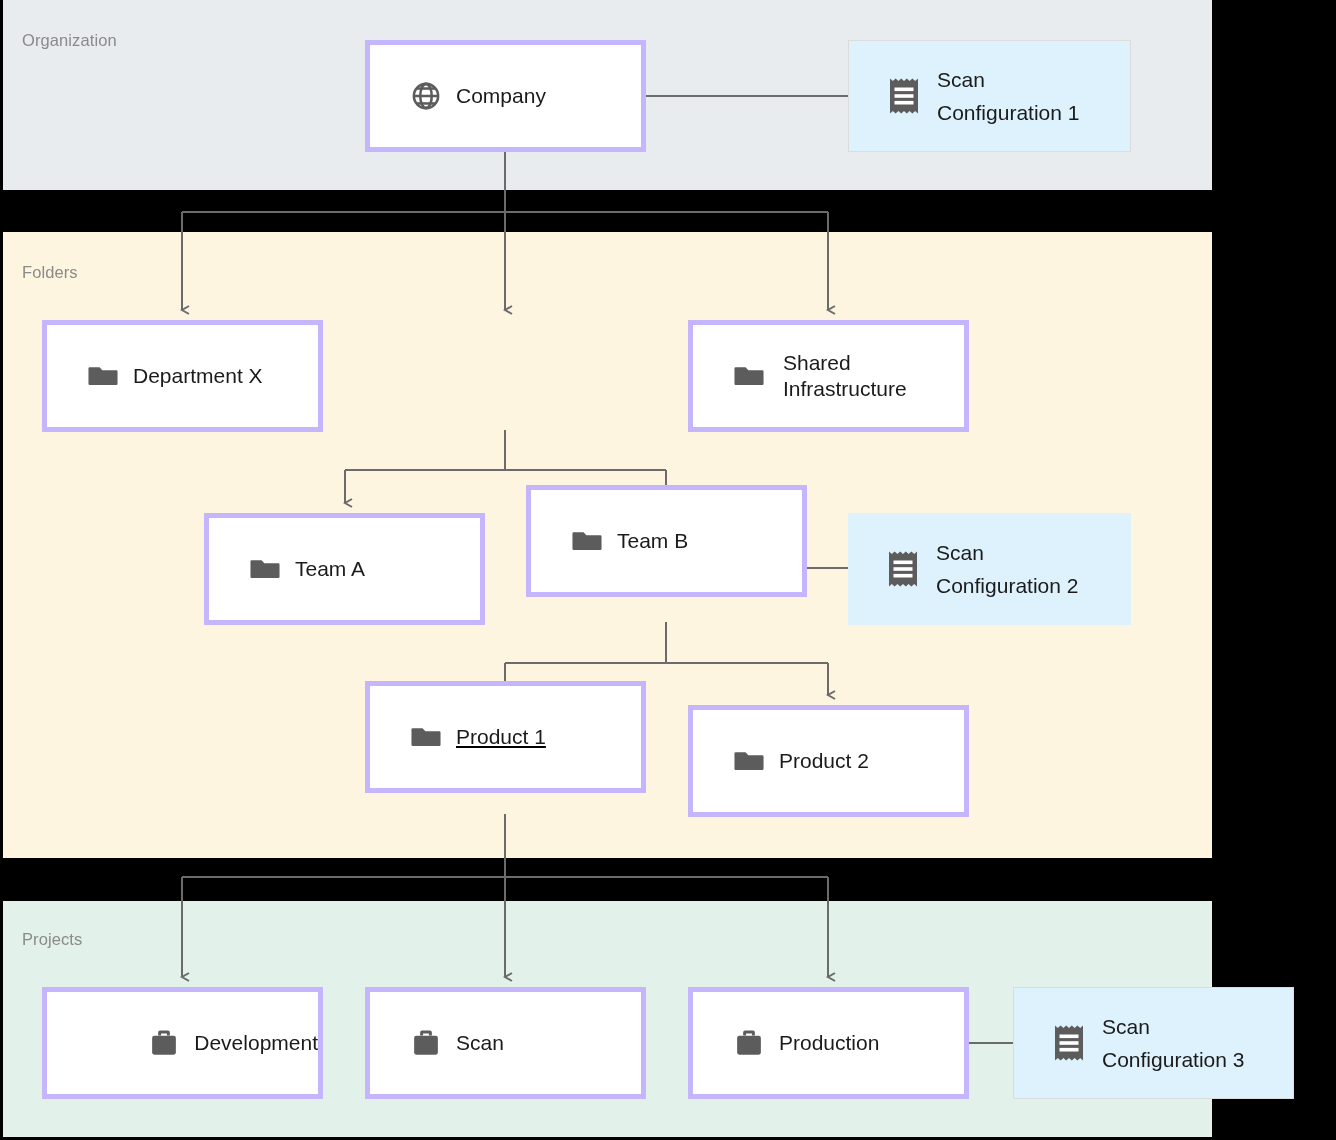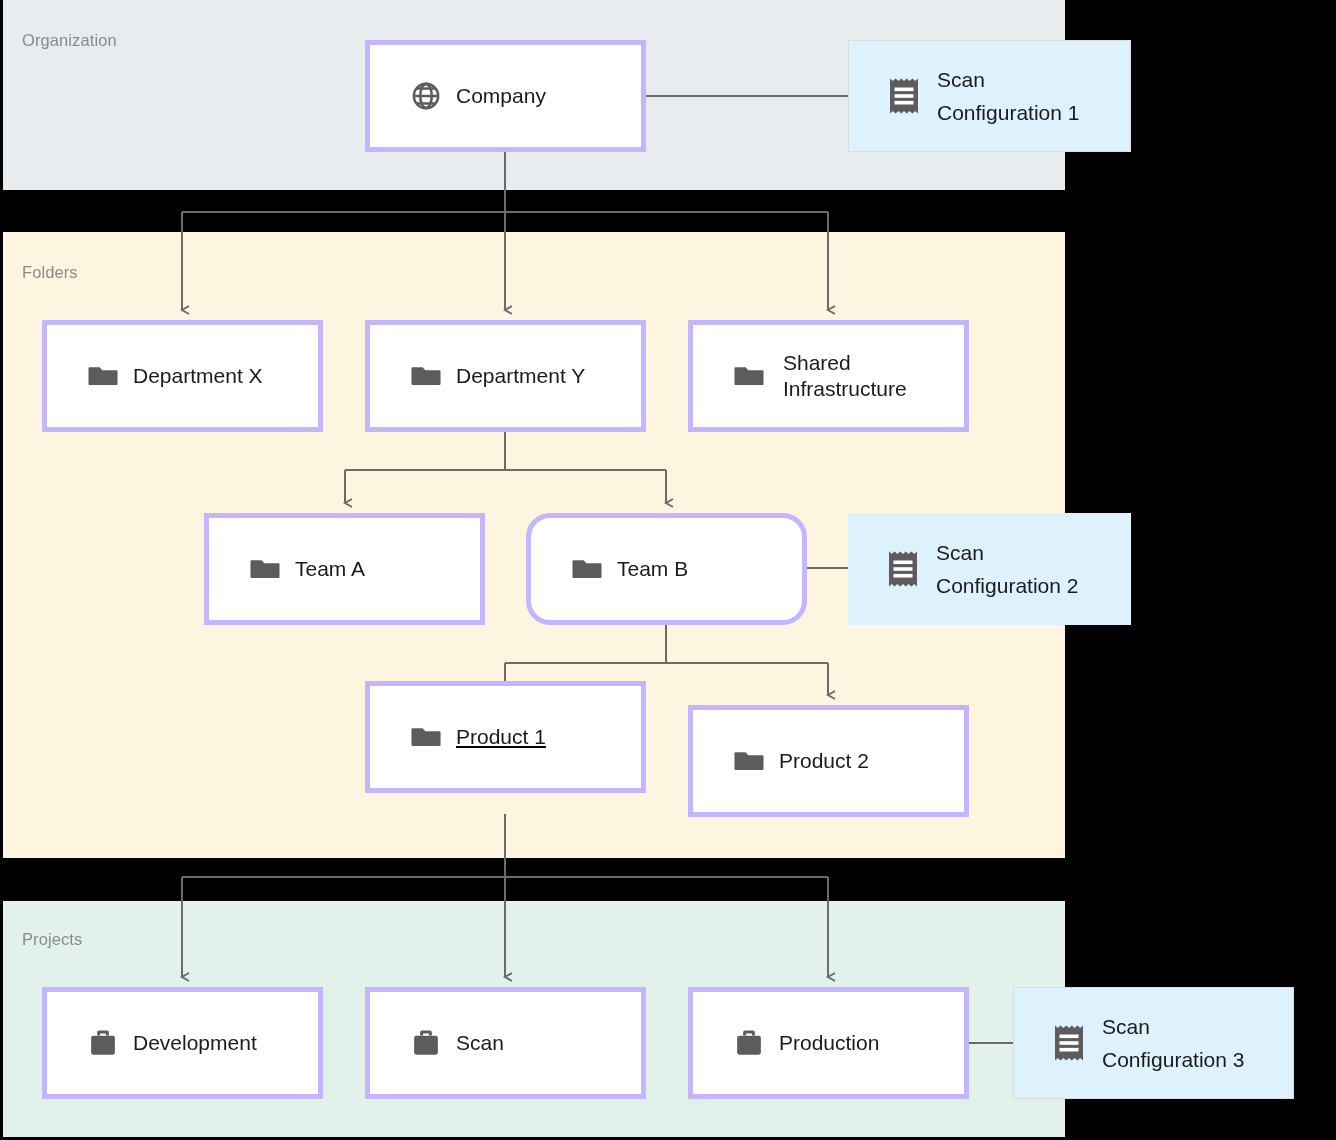--- a/index.html
+++ b/index.html
@@ -1,19 +1,19 @@
 <!DOCTYPE html>
 <html><head>
 <meta charset="utf-8">
 <style>
   html,body{margin:0;padding:0;background:#000;}
   body{width:1336px;height:1140px;position:relative;overflow:hidden;
        font-family:"Liberation Sans","DejaVu Sans",sans-serif;}
 
-  #stage{position:absolute;left:0;top:0;width:1065px;height:1140px;background:#000;}
+  #stage{position:absolute;left:0;top:0;width:1212px;height:1140px;background:#000;}
 
   .band{position:absolute;left:3px;right:0;}
   #band-org{top:0;height:190px;background:#e9ecef;}
   #band-folders{top:232px;height:626px;background:#fdf5e0;}
   #band-projects{top:901px;height:236px;background:#e2f1e9;}
 
   .band-label{position:absolute;font-size:16.5px;color:#8a8a8a;letter-spacing:.1px;}
 
   #connectors{position:absolute;left:0;top:0;width:1336px;height:1140px;pointer-events:none;}
 
@@ -110,49 +110,41 @@
 
   <div class="node resbox" style="left:42px;top:320px;width:281px;height:112px;">
     <div class="node-inner">
       <svg class="icon" width="32" height="32" viewBox="0 0 24 24">
         <path d="M2,5.4 h7.4 l2.1,2.3 h10.5 a0.9,0.9 0 0 1 0.9,0.9 v9.2 a0.9,0.9 0 0 1 -0.9,0.9 h-20 a0.9,0.9 0 0 1 -0.9,-0.9 v-11.5 a0.9,0.9 0 0 1 0.9,-0.9 z" fill="#5c5c5c"></path>
       </svg>
       <span class="node-label">Department X</span>
     </div>
   </div>
 
-  <div class="node resbox" style="left:365px;top:320px;width:281px;height:112px;">
-    <div class="node-inner">
-      <svg class="icon" width="32" height="32" viewBox="0 0 24 24">
-        <path d="M2,5.4 h7.4 l2.1,2.3 h10.5 a0.9,0.9 0 0 1 0.9,0.9 v9.2 a0.9,0.9 0 0 1 -0.9,0.9 h-20 a0.9,0.9 0 0 1 -0.9,-0.9 v-11.5 a0.9,0.9 0 0 1 0.9,-0.9 z" fill="#5c5c5c"></path>
-      </svg>
-      <span class="node-label">Department Y</span>
-    </div>
-  </div>
 
   <div class="node resbox" style="left:688px;top:320px;width:281px;height:112px;">
     <div class="node-inner" style="gap:18px;align-items:center;">
       <svg class="icon" width="32" height="32" viewBox="0 0 24 24">
         <path d="M2,5.4 h7.4 l2.1,2.3 h10.5 a0.9,0.9 0 0 1 0.9,0.9 v9.2 a0.9,0.9 0 0 1 -0.9,0.9 h-20 a0.9,0.9 0 0 1 -0.9,-0.9 v-11.5 a0.9,0.9 0 0 1 0.9,-0.9 z" fill="#5c5c5c"></path>
       </svg>
       <span class="node-label">Shared
 Infrastructure</span>
     </div>
   </div>
 
   <div class="node resbox" style="left:204px;top:513px;width:281px;height:112px;">
     <div class="node-inner">
       <svg class="icon" width="32" height="32" viewBox="0 0 24 24">
         <path d="M2,5.4 h7.4 l2.1,2.3 h10.5 a0.9,0.9 0 0 1 0.9,0.9 v9.2 a0.9,0.9 0 0 1 -0.9,0.9 h-20 a0.9,0.9 0 0 1 -0.9,-0.9 v-11.5 a0.9,0.9 0 0 1 0.9,-0.9 z" fill="#5c5c5c"></path>
       </svg>
       <span class="node-label">Team A</span>
     </div>
   </div>
 
-  <div class="node resbox" style="left:526px;top:513px;width:281px;height:112px;border-radius:24px;">
+  <div class="node resbox" style="left:526px;top:485px;width:281px;height:112px;">
     <div class="node-inner">
       <svg class="icon" width="32" height="32" viewBox="0 0 24 24">
         <path d="M2,5.4 h7.4 l2.1,2.3 h10.5 a0.9,0.9 0 0 1 0.9,0.9 v9.2 a0.9,0.9 0 0 1 -0.9,0.9 h-20 a0.9,0.9 0 0 1 -0.9,-0.9 v-11.5 a0.9,0.9 0 0 1 0.9,-0.9 z" fill="#5c5c5c"></path>
       </svg>
       <span class="node-label">Team B</span>
     </div>
   </div>
 
   <div class="node scanbox noborder" style="left:848px;top:513px;width:283px;height:112px;">
     <div class="node-inner" style="padding-left:38px;gap:16px;">
@@ -180,21 +172,21 @@
 
   <div class="node resbox" style="left:688px;top:705px;width:281px;height:112px;">
     <div class="node-inner">
       <svg class="icon" width="32" height="32" viewBox="0 0 24 24">
         <path d="M2,5.4 h7.4 l2.1,2.3 h10.5 a0.9,0.9 0 0 1 0.9,0.9 v9.2 a0.9,0.9 0 0 1 -0.9,0.9 h-20 a0.9,0.9 0 0 1 -0.9,-0.9 v-11.5 a0.9,0.9 0 0 1 0.9,-0.9 z" fill="#5c5c5c"></path>
       </svg>
       <span class="node-label">Product 2</span>
     </div>
   </div>
 
-  <div class="node resbox" style="left:42px;top:987px;width:281px;height:112px;">
+  <div class="node resbox" style="left:42px;top:987px;width:281px;height:112px;justify-content:flex-end;">
     <div class="node-inner">
       <svg class="icon" width="32" height="32" viewBox="0 0 24 24">
         <path d="M9.1,2.6 h5.8 a1.5,1.5 0 0 1 1.5,1.5 v2.2 h-2.2 v-1.5 h-4.4 v1.5 h-2.2 v-2.2 a1.5,1.5 0 0 1 1.5,-1.5 z" fill="#5c5c5c"></path>
         <rect x="3.1" y="6.6" width="17.8" height="14.2" rx="1.6" fill="#5c5c5c"></rect>
       </svg>
       <span class="node-label">Development</span>
     </div>
   </div>
 
   <div class="node resbox" style="left:365px;top:987px;width:281px;height:112px;">

